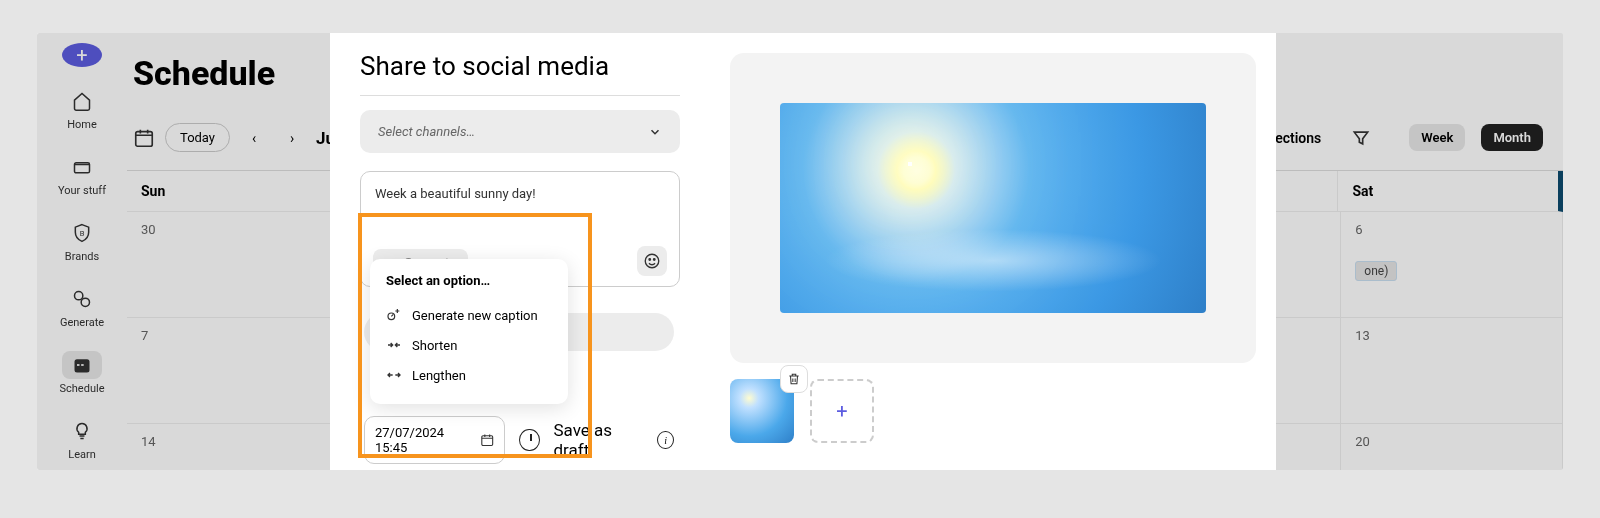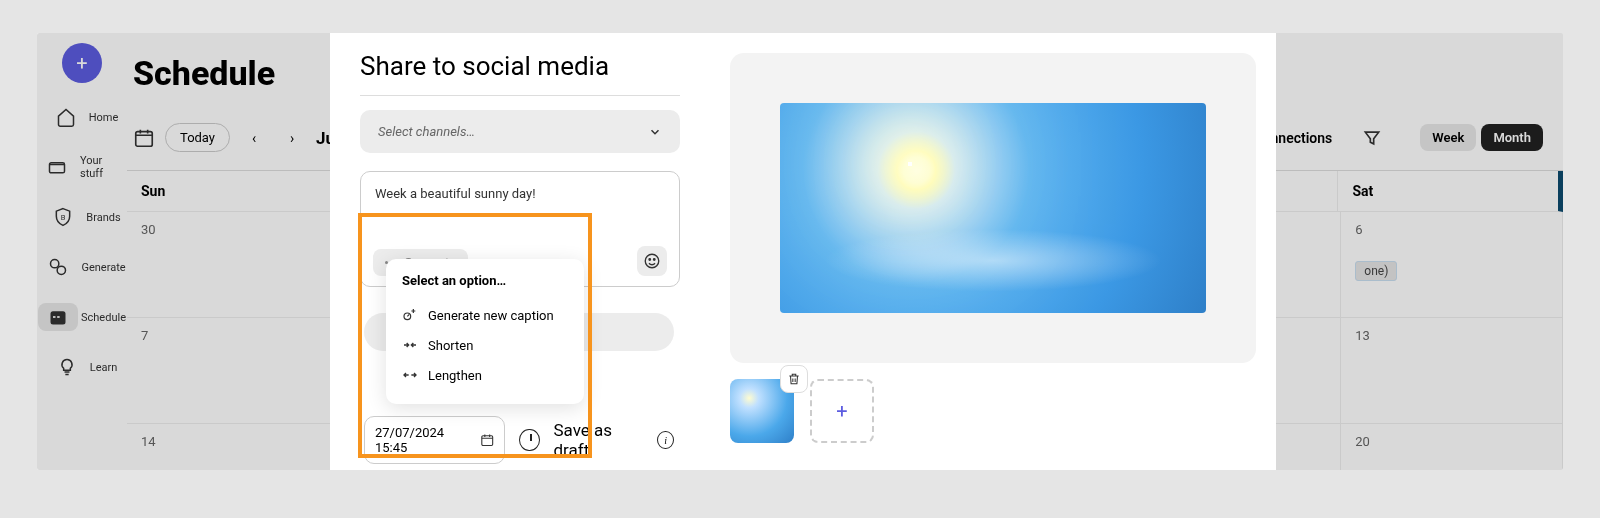--- a/index.html
+++ b/index.html
@@ -1,55 +1,55 @@
 <!DOCTYPE html>
 <html><head>
 <meta charset="utf-8">
 <style>
 *{margin:0;padding:0;box-sizing:border-box;font-family:-apple-system,BlinkMacSystemFont,"Segoe UI",Roboto,sans-serif}
 body{background:#e5e5e5;width:1600px;height:518px;overflow:hidden;position:relative}
 .app{position:absolute;top:33px;left:37px;width:1526px;height:437px;background:#fff;overflow:hidden;border-radius:2px}
 .dimmer{position:absolute;top:0;left:0;width:100%;height:100%;background:rgba(0,0,0,.15);pointer-events:none;z-index:5}
 .sidebar{position:absolute;top:0;left:0;width:90px;height:100%;background:#fff;display:flex;flex-direction:column;align-items:center;padding-top:10px;z-index:2}
 .add-btn{width:40px;height:40px;border-radius:50%;background:#5c5ce0;color:#fff;display:flex;align-items:center;justify-content:center;font-size:20px;margin-bottom:20px;cursor:pointer}
-.nav-item{display:flex;flex-direction:row;align-items:center;gap:3px;margin-bottom:22px;cursor:pointer;font-size:11px;color:#333}
+.nav-item{display:flex;flex-direction:column;align-items:center;gap:3px;margin-bottom:22px;cursor:pointer;font-size:11px;color:#333}
 .nav-item.active .nav-icon-wrap{background:#e8e8e8;border-radius:8px;padding:4px 10px}
 .nav-icon-wrap{padding:4px 10px}
 .nav-icon{width:20px;height:20px}
 .main{position:absolute;top:0;left:90px;width:1436px;height:100%;z-index:1}
 .title{font-size:34px;font-weight:800;margin:20px 0 30px 6px}
 .toolbar{display:flex;align-items:center;gap:12px;padding:0 20px 0 6px;margin-bottom:18px}
 .tb-left{display:flex;align-items:center;gap:10px;flex:1}
 .cal-icon{width:22px;height:22px}
 .today-btn{padding:6px 14px;border:1px solid #ccc;border-radius:18px;font-size:13px;background:#fff;cursor:pointer}
 .nav-arrow{width:28px;height:28px;display:flex;align-items:center;justify-content:center;cursor:pointer;font-size:14px}
 .month{font-size:17px;font-weight:700}
 .new-btn{display:flex;align-items:center;gap:6px;font-size:14px;cursor:pointer;font-weight:600}
 .manage-btn{display:flex;align-items:center;gap:6px;font-size:14px;cursor:pointer;font-weight:600;margin-left:18px}
 .filter-icon{margin-left:18px;cursor:pointer}
-.view-toggle{display:flex;gap:5px;margin-left:26px}
+.view-toggle{display:flex;gap:16px;margin-left:26px}
 .view-btn{padding:6px 12px;border-radius:8px;font-size:13px;cursor:pointer;background:#e8e8e8;font-weight:600}
 .view-btn.active{background:#222;color:#fff}
 .calgrid{border-top:1px solid #ddd}
 .cal-head{display:flex}
 .cal-head div{flex:1;padding:12px 14px;font-size:14px;font-weight:700;border-right:5px solid #0c4a6e;border-bottom:1px solid #eee}
 .cal-row{display:flex;height:106px}
 .cal-cell{flex:1;padding:10px 14px;border-right:1px solid #eee;border-bottom:1px solid #eee;font-size:13px;color:#666}
 .tag{display:inline-block;background:#e5e5e5;border:1px solid #c8def0;border-radius:3px;padding:2px 8px;font-size:12px;color:#444;margin-top:24px}
 .modal-overlay{position:absolute;top:0;left:293px;width:946px;height:437px;background:#fff;z-index:10;display:flex}
 .modal-left{width:380px;padding:0 30px;position:relative}
 .modal-title{font-size:26px;font-weight:400;margin:18px 0 14px}
 .divider{border-top:1px solid #ddd;margin-bottom:14px}
 .select-channels{background:#ececec;border-radius:10px;padding:14px 18px;display:flex;justify-content:space-between;align-items:flex-end;font-size:13px;font-style:italic;color:#666;cursor:pointer;margin-bottom:18px}
 .caption-box{border:1px solid #ccc;border-radius:10px;padding:14px;position:relative;height:116px;background:#fff}
 .caption-text{font-size:13px;color:#333}
 .gen-btn{position:absolute;bottom:10px;left:12px;background:#ececec;border-radius:8px;padding:6px 12px;font-size:13px;color:#888;display:flex;align-items:center;gap:6px;cursor:pointer}
 .emoji-btn{position:absolute;bottom:10px;right:12px;background:#ececec;border-radius:8px;padding:6px;cursor:pointer;width:30px;height:30px;display:flex;align-items:center;justify-content:center}
 .highlight-box{position:absolute;top:180px;left:28px;width:234px;height:245px;border:4px solid #f7941d;z-index:20;pointer-events:none}
-.dropdown{position:absolute;top:226px;left:56px;width:198px;background:#fff;border-radius:10px;box-shadow:0 4px 20px rgba(0,0,0,.12);padding:14px 16px;z-index:15}
+.dropdown{position:absolute;top:226px;left:40px;width:198px;background:#fff;border-radius:10px;box-shadow:0 4px 20px rgba(0,0,0,.12);padding:14px 16px;z-index:15}
 .dd-title{font-size:13px;font-weight:700;margin-bottom:12px}
 .dd-item{display:flex;align-items:center;gap:10px;padding:7px 0;font-size:13px;cursor:pointer}
 .dd-item:first-of-type{border-bottom:1px solid #eee;padding-bottom:10px;margin-bottom:4px}
 .gray-bar{position:absolute;top:280px;left:34px;width:310px;height:38px;background:#ececec;border-radius:19px;z-index:8}
 .datetime-row{position:absolute;bottom:6px;left:34px;width:310px;display:flex;align-items:center;gap:14px;font-size:13px;z-index:8}
 .dt-box{border:1px solid #ccc;border-radius:10px;padding:8px 10px;display:flex;align-items:center;gap:10px;background:#fff}
 .clock-icon{width:22px;height:22px;border:1.5px solid #222;border-radius:50%;position:relative}
 .clock-icon:after{content:"";position:absolute;top:4px;left:10px;width:1.5px;height:7px;background:#222}
 .save-draft{font-size:17px;cursor:pointer}
 .info-icon{width:18px;height:18px;border:1.5px solid #222;border-radius:50%;display:flex;align-items:center;justify-content:center;font-size:10px;font-family:serif;font-style:italic}

